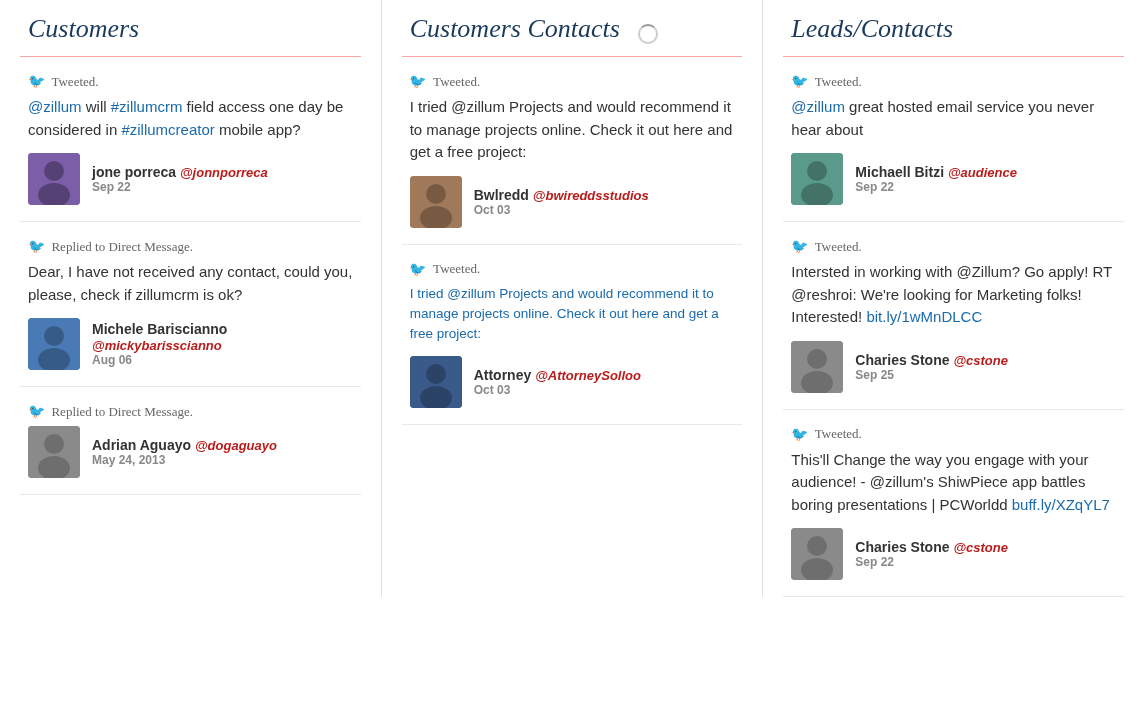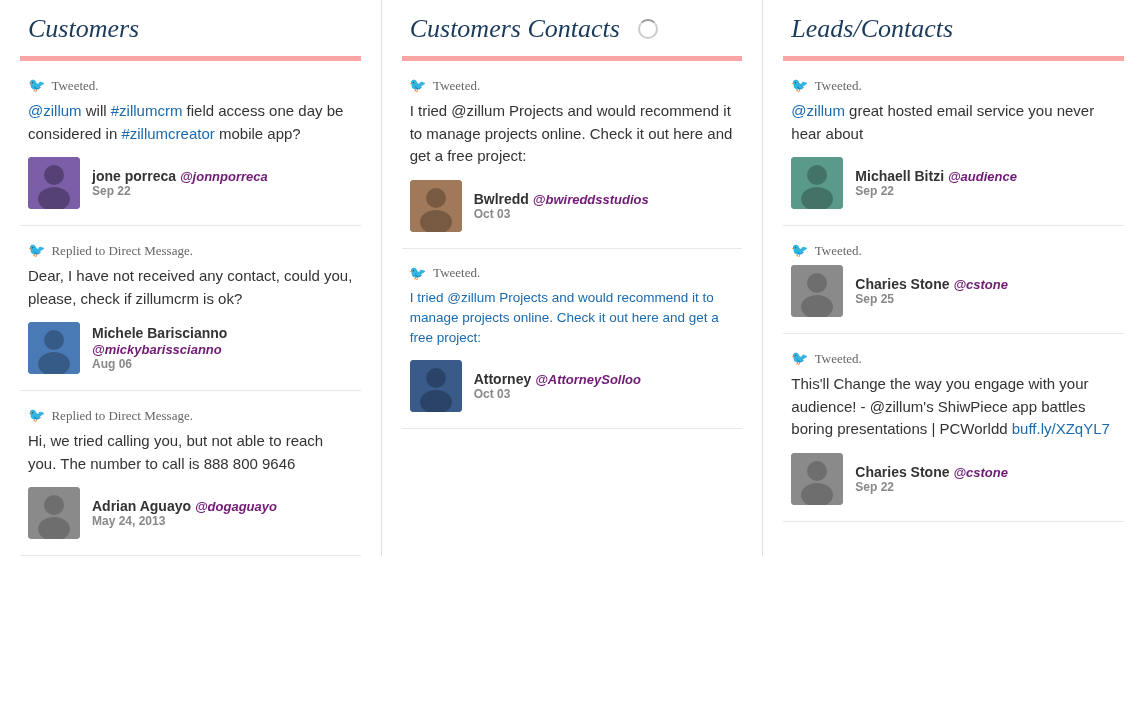--- a/index.html
+++ b/index.html
@@ -18,23 +18,23 @@
     .column {
       flex: 1;
       padding: 0 20px;
       border-right: 1px solid #e0e0e0;
     }
     .column:last-child {
       border-right: none;
     }
     .column-header {
       padding: 14px 8px 12px 8px;
-      border-bottom: 5px solid #fca5a5;
-      display: flex;
-      align-items: center;
+      border-bottom: 1px solid #fca5a5;
+      display: flex;
+      align-items: flex-end;
       gap: 10px;
     }
     .column-title {
       font-style: italic;
       font-size: 26px;
       color: #1a3a5c;
       font-weight: normal;
     }
     .spinner {
       width: 20px;
@@ -100,21 +100,21 @@
       justify-content: center;
     }
     .user-info .user-name {
       font-size: 14px;
       font-weight: bold;
       color: #333;
       font-family: Arial, sans-serif;
     }
     .user-info .user-handle {
       font-size: 13px;
-      color: #701a75;
+      color: #b91c1c;
       font-style: italic;
       font-family: Arial, sans-serif;
     }
     .user-info .user-date {
       font-size: 12px;
       color: #888;
       font-family: Arial, sans-serif;
       font-weight: bold;
     }
     
@@ -171,21 +171,20 @@
           <div class="user-name">Michele Bariscianno <span class="user-handle">@mickybarisscianno</span></div>
           <div class="user-date">Aug 06</div>
         </div>
       </div>
     </div>
       <div class="tweet-card">
       <div class="tweet-type-row">
         <span class="twitter-bird">🐦</span>
         <span class="tweet-type-label">Replied to Direct Message.</span>
       </div>
-      <div class="tweet-body">Hi, we tried calling you, but not able to reach you. The number to call is 888 800 9646</div>
       <div class="user-row">
         <div class="avatar av-gray">
           <svg viewBox="0 0 52 52" xmlns="http://www.w3.org/2000/svg">
               <rect width="52" height="52" fill="#8a8a8a"></rect>
               <circle cx="26" cy="18" r="10" fill="rgba(0,0,0,0.2)"></circle>
               <ellipse cx="26" cy="42" rx="16" ry="12" fill="rgba(0,0,0,0.2)"></ellipse>
             </svg>
         </div>
         <div class="user-info">
           <div class="user-name">Adrian Aguayo <span class="user-handle">@dogaguayo</span></div>
@@ -262,20 +261,21 @@
           <div class="user-name">Michaell Bitzi <span class="user-handle">@audience</span></div>
           <div class="user-date">Sep 22</div>
         </div>
       </div>
     </div>
       <div class="tweet-card">
       <div class="tweet-type-row">
         <span class="twitter-bird">🐦</span>
         <span class="tweet-type-label">Tweeted.</span>
       </div>
+      <div class="tweet-body">Intersted in working with @Zillum? Go apply! RT @reshroi: We're looking for Marketing folks! Interested! <a class="tweet-link">bit.ly/1wMnDLCC</a></div>
       <div class="user-row">
         <div class="avatar av-gray">
           <svg viewBox="0 0 52 52" xmlns="http://www.w3.org/2000/svg">
               <rect width="52" height="52" fill="#8a8a8a"></rect>
               <circle cx="26" cy="18" r="10" fill="rgba(0,0,0,0.2)"></circle>
               <ellipse cx="26" cy="42" rx="16" ry="12" fill="rgba(0,0,0,0.2)"></ellipse>
             </svg>
         </div>
         <div class="user-info">
           <div class="user-name">Charies Stone <span class="user-handle">@cstone</span></div>

